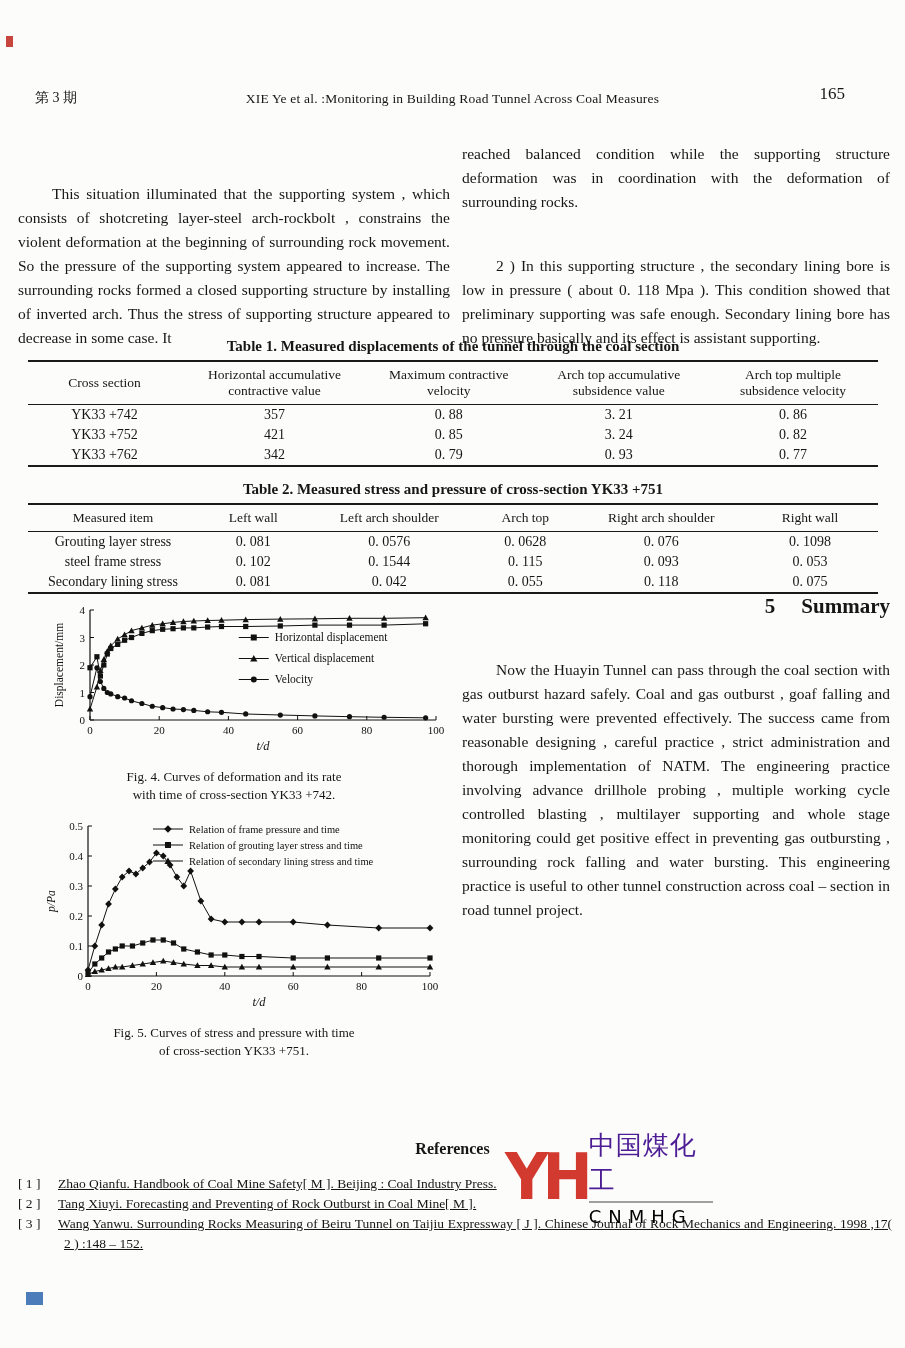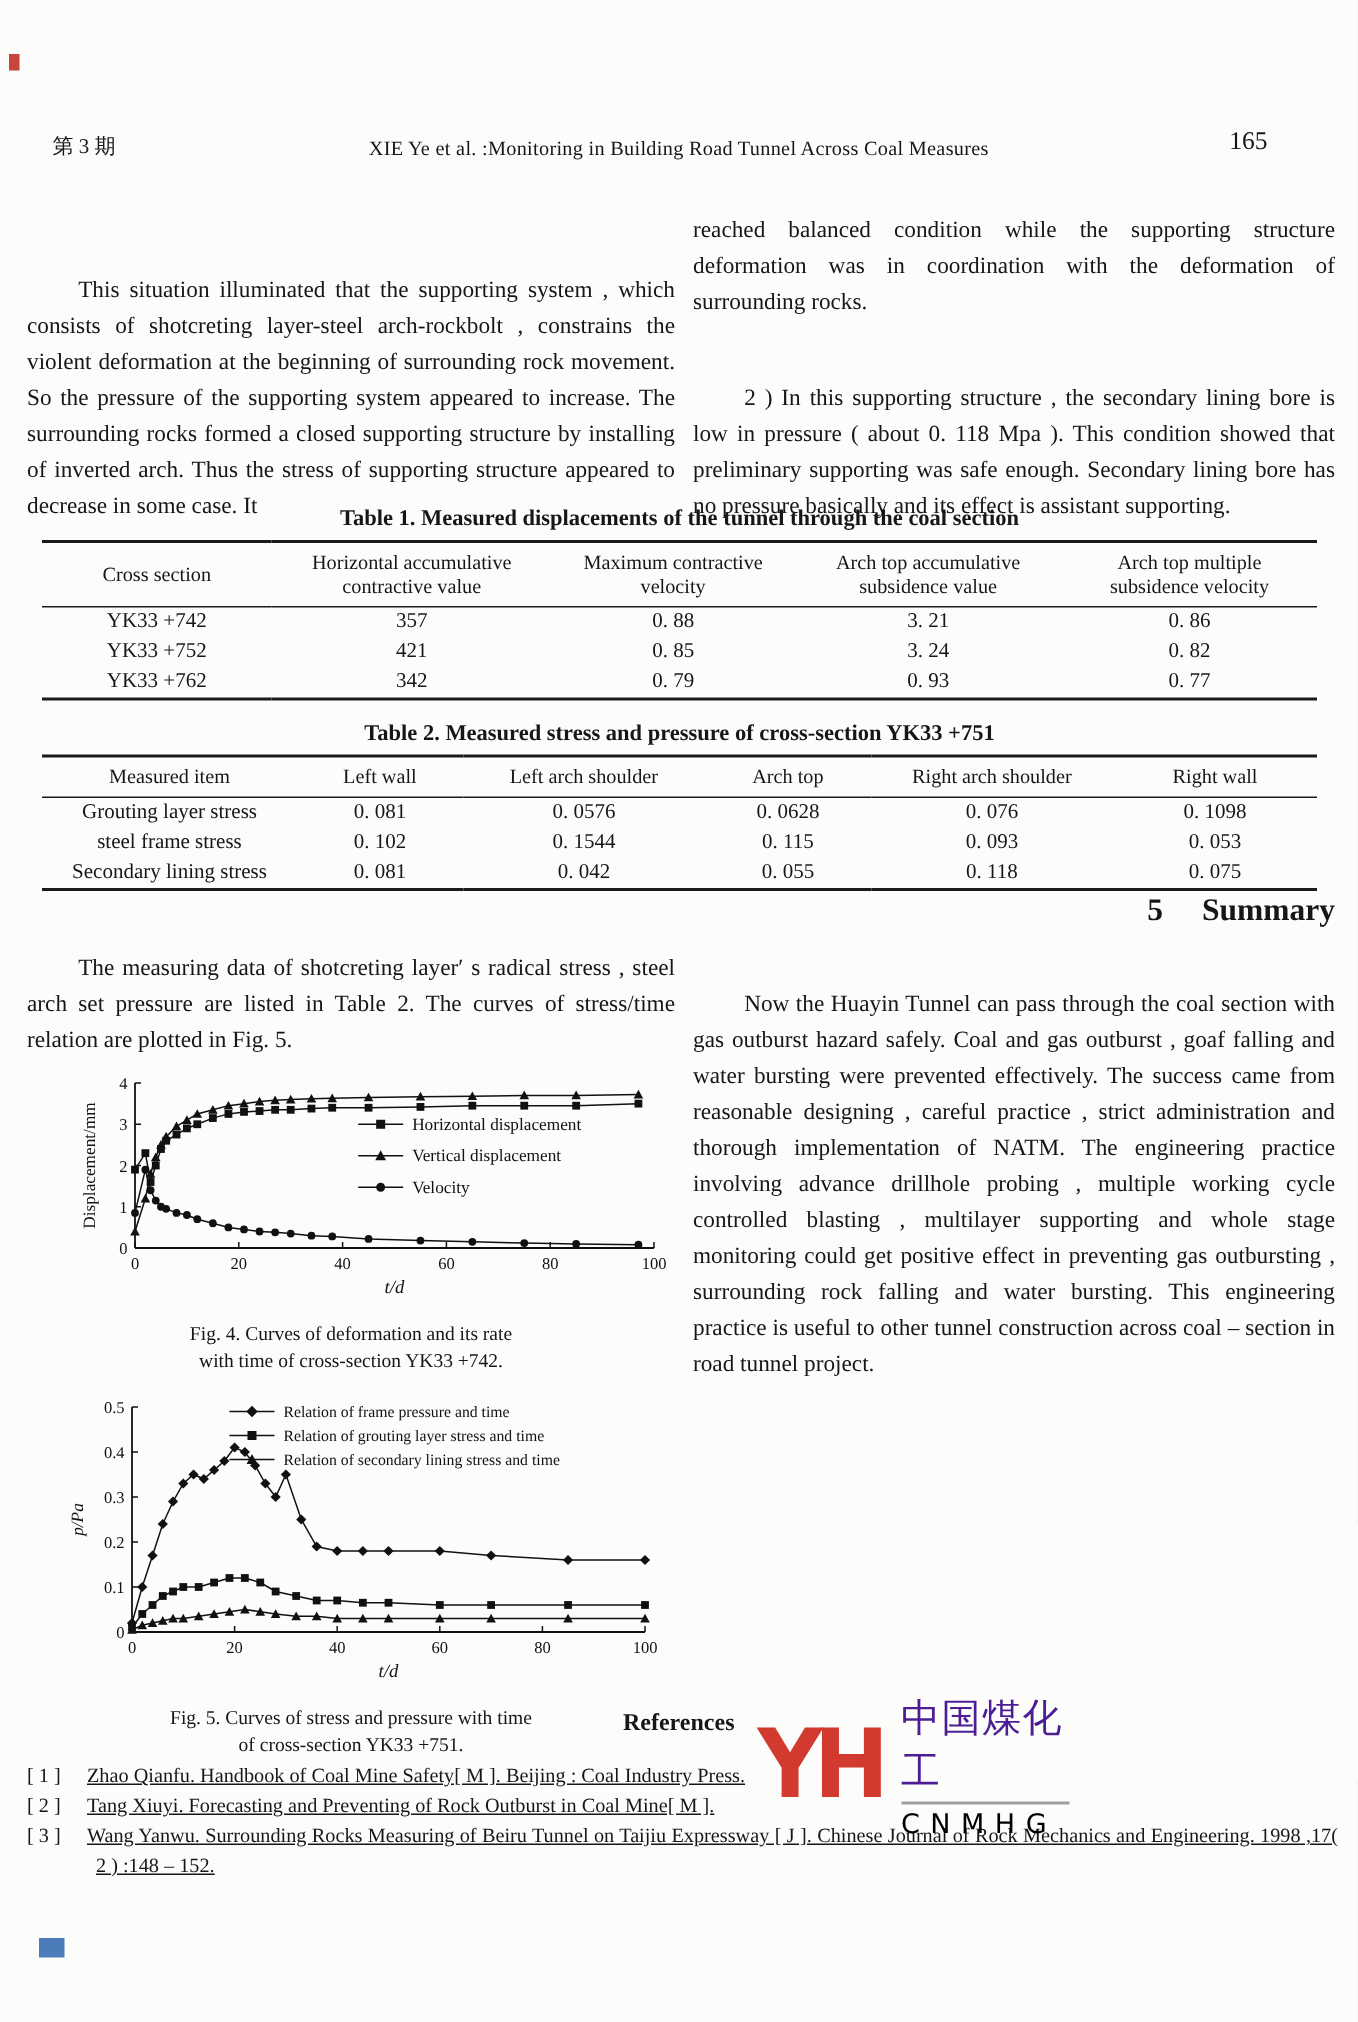--- a/index.html
+++ b/index.html
@@ -43,21 +43,21 @@
   #fig5-svg { margin-left:26px; margin-top:14px; }
   .figcap { white-space:pre-line; text-align:center; font-size:13px; line-height:18px; margin-top:14px; }
 
   
   .refs-head { position:absolute; left:0; right:0; top:1140px; text-align:center; font-weight:bold; font-size:16px; }
   .refs { position:absolute; left:18px; top:1174px; width:874px; font-size:13.5px; line-height:20px; text-align:justify; }
   .ref { padding-left:46px; text-indent:-46px;text-decoration:underline; }
   .ref-label { display:inline-block; width:40px; text-indent:0; }
 
   
-  .logo { position:absolute; left:505px; top:1142px; width:208px; height:70px; background:#fcfcfa; display:flex; align-items:center; gap:14px; z-index:5; }
+  .logo { position:absolute; left:505px; top:1142px; width:208px; height:70px; background:#fcfcfa; display:flex; align-items:center; gap:2px; z-index:5; }
   .logo-glyph { font-family:"DejaVu Sans", sans-serif; font-weight:bold; font-size:60px; line-height:66px; letter-spacing:-6px; color:#d23a30; transform:scaleY(1.06); }
   .logo-text { display:flex; flex-direction:column; justify-content:center; }
   .logo-cn { font-family:"DejaVu Sans", sans-serif; font-size:26px; color:#4c1d95; letter-spacing:1px; }
   .logo-en { font-family:"DejaVu Sans", sans-serif; font-size:18px; color:#000000; letter-spacing:7px; border-top:2px solid #a0a0a0; margin-top:3px; padding-top:3px; }
 </style>
 </head>
 <body>
 
 <div class="page">
 
@@ -167,21 +167,20 @@
           <td>0. 042</td>
           <td>0. 055</td>
           <td>0. 118</td>
           <td>0. 075</td>
         </tr>
       </tbody>
     </table>
   </div>
 
   <div class="col mid-left">
-    <p class="para indent">The measuring data of shotcreting layer′ s radical stress , steel arch set pressure are listed in Table 2. The curves of stress/time relation are plotted in Fig. 5.</p>
 
     <div class="figure">
       <svg id="fig4-svg" width="398" height="152">
           <line x1="38" y1="8" x2="38" y2="118" stroke="#111" stroke-width="1.2"></line>
           <line x1="38" y1="118" x2="384" y2="118" stroke="#111" stroke-width="1.2"></line>
           <line x1="38" y1="118" x2="38" y2="114" stroke="#111" stroke-width="1"></line>
           <text x="38" y="132" text-anchor="middle" font-size="11" fill="#111">0</text>
           <line x1="107.2" y1="118" x2="107.2" y2="114" stroke="#111" stroke-width="1"></line>
           <text x="107.2" y="132" text-anchor="middle" font-size="11" fill="#111">20</text>
           <line x1="176.4" y1="118" x2="176.4" y2="114" stroke="#111" stroke-width="1"></line>

